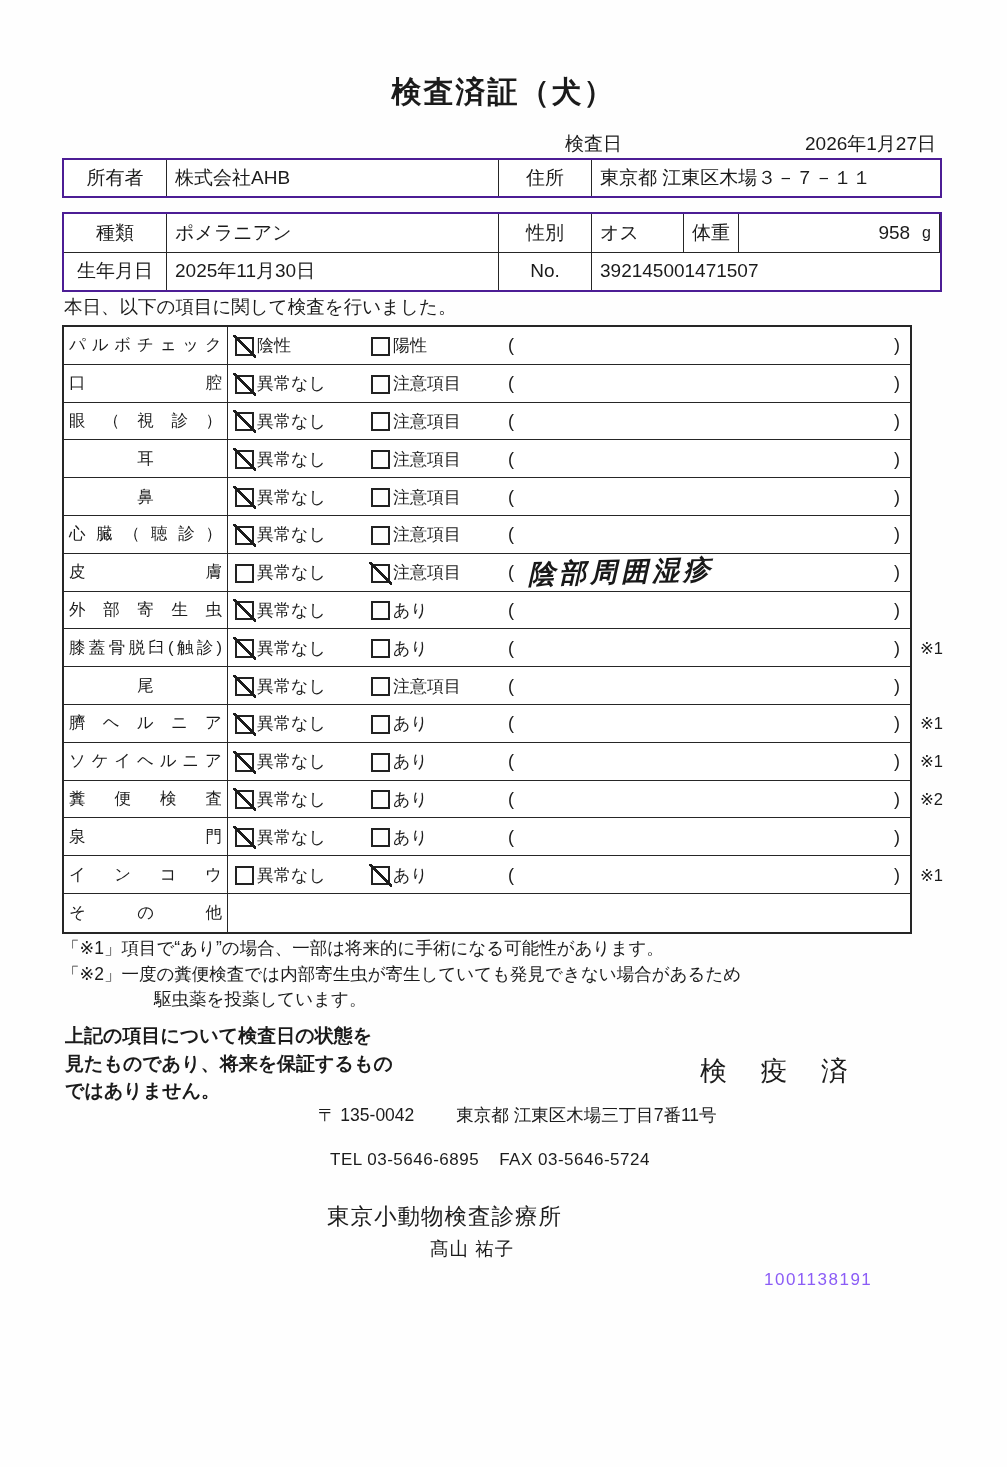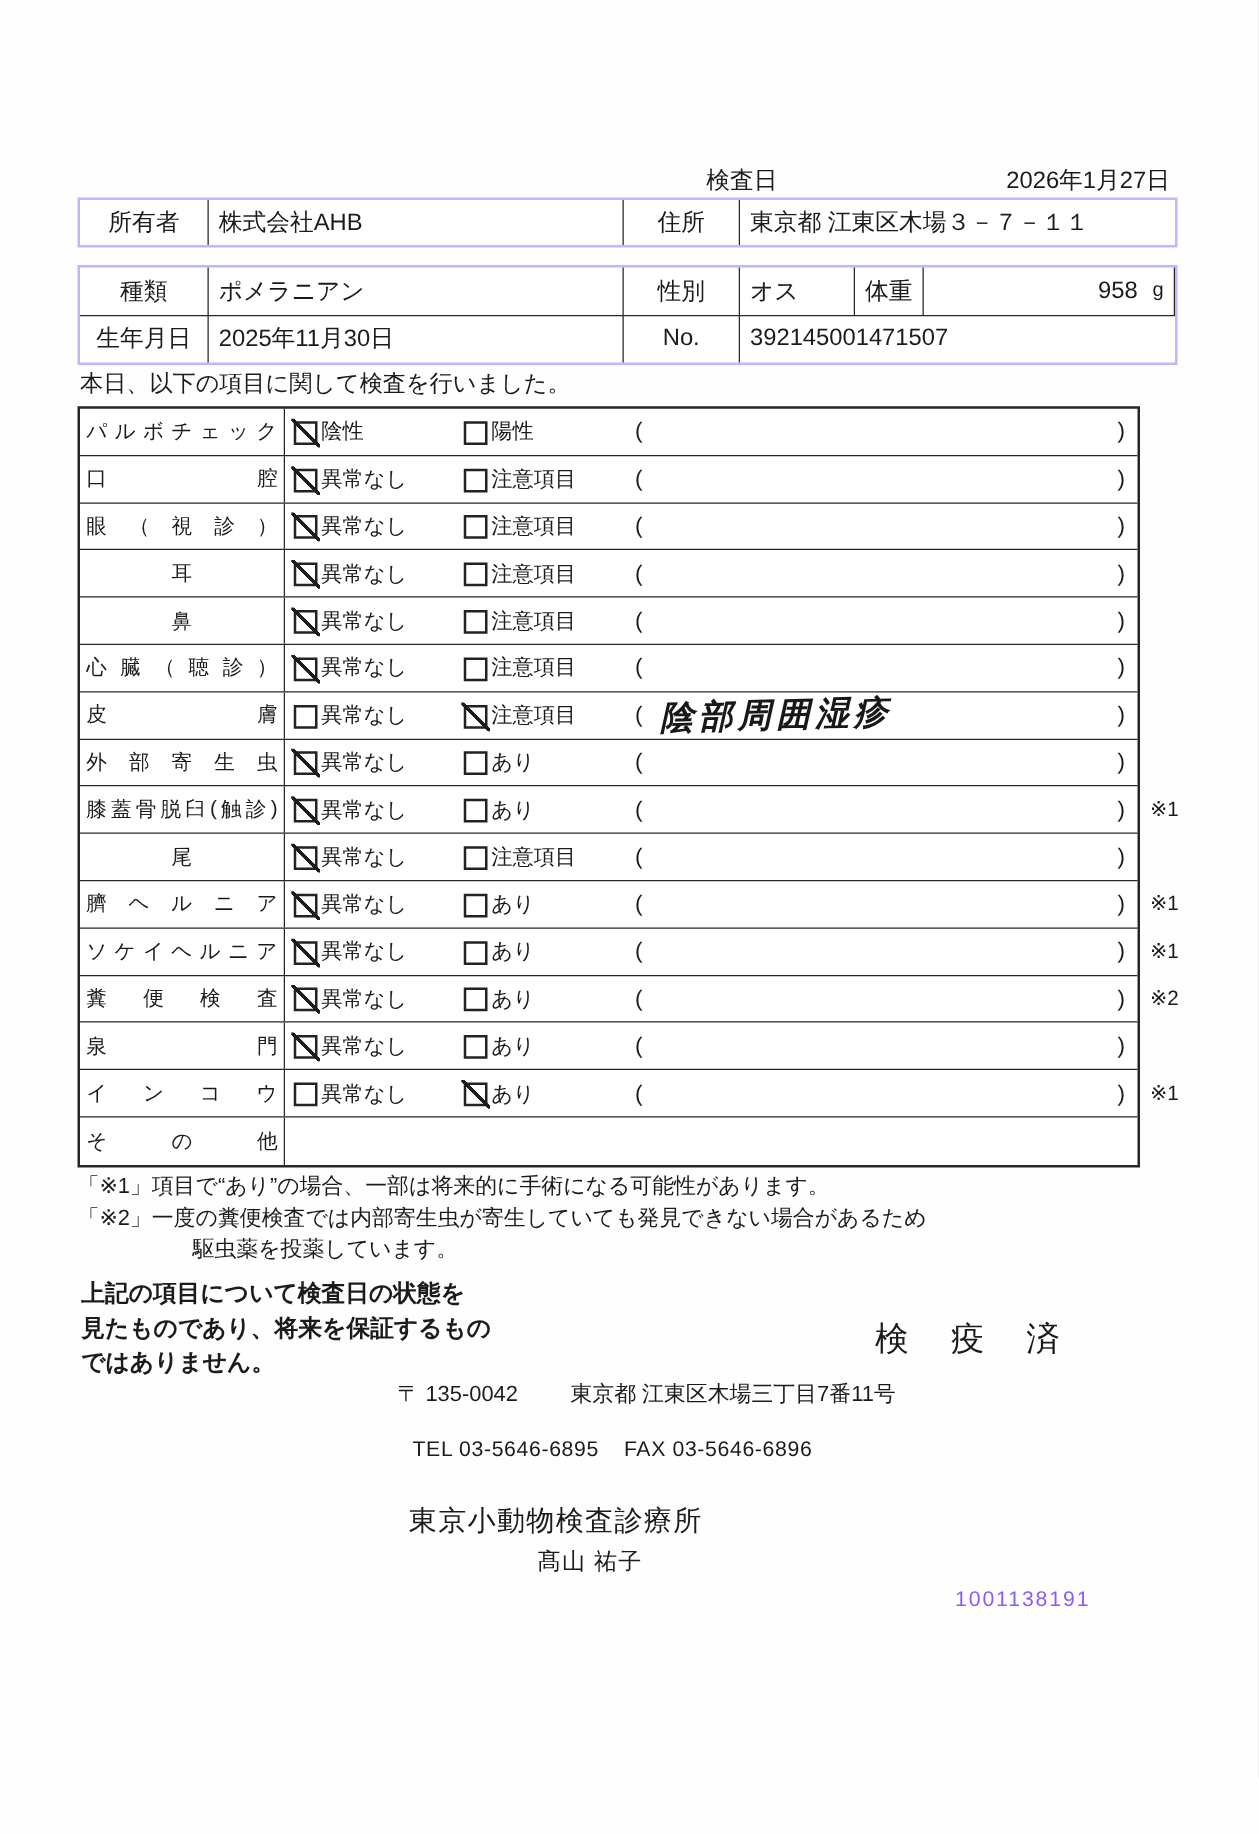--- a/index.html
+++ b/index.html
@@ -12,21 +12,21 @@
   
   .doc-title{
     position:absolute;top:72px;left:0;right:0;margin:0;
     text-align:center;font-size:30px;font-weight:600;letter-spacing:2px;
   }
   
   .insp-row{position:absolute;left:62px;top:131px;width:878px;height:26px;font-size:19px;}
   .insp-label{position:absolute;left:503px;top:0;}
   .insp-value{position:absolute;right:4px;top:0;}
   
-  .hdr-table{position:absolute;left:62px;border:2px solid #c4b5fd;box-sizing:border-box;display:grid;background:#fff;}
+  .hdr-table{position:absolute;left:62px;border:2px solid #4c1d95;box-sizing:border-box;display:grid;background:#fff;}
   .t1{top:158px;width:880px;height:40px;grid-template-columns:103px 332px 93px auto;}
   .t2{top:212px;width:880px;height:80px;grid-template-columns:103px 332px 93px 92px 55px auto;}
   .cell{display:flex;align-items:center;font-size:19px;box-sizing:border-box;
         border-right:1.5px solid #262626;padding:0 8px;white-space:nowrap;}
   .cell:last-child,.cell.no-r{border-right:none;}
   .cell.hd{justify-content:center;padding:0 2px;}
   .cell.top-r{border-top:1.5px solid #262626;text-align:right;}
   .cell.wval{justify-content:flex-end;gap:12px;}
   .unit{font-size:16px;}
   .no-cell{grid-column:4/7;}
@@ -75,20 +75,21 @@
   .tel-line{position:absolute;left:330px;top:1150px;font-size:17px;display:flex;gap:20px;letter-spacing:0.5px;white-space:nowrap;}
   .clinic-name{position:absolute;left:327px;top:1201px;font-size:22.5px;letter-spacing:1px;font-weight:500;}
   .vet-name{position:absolute;left:430px;top:1236px;font-size:18.5px;letter-spacing:1px;}
   .doc-number{position:absolute;left:764px;top:1270px;font-size:17px;letter-spacing:1.5px;color:#8b5cf6;}
 </style>
 </head>
 <body>
 
 <div class="page">
 
+  <h1 class="doc-title">検査済証（犬）</h1>
 
   <div class="insp-row">
     <span class="insp-label">検査日</span>
     <span class="insp-value">2026年1月27日</span>
   </div>
 
   <div class="hdr-table t1">
     <div class="cell hd">所有者</div>
     <div class="cell">株式会社AHB</div>
     <div class="cell hd">住所</div>
@@ -410,20 +411,20 @@
 
   <div class="stamp">検 疫 済</div>
 
   <div class="postal-line">
     <span>〒 135-0042</span>
     <span>東京都 江東区木場三丁目7番11号</span>
   </div>
 
   <div class="tel-line">
     <span>TEL 03-5646-6895</span>
-    <span>FAX 03-5646-6896</span>
+    <span>FAX 03-5646-5724</span>
   </div>
 
   <div class="clinic-name">東京小動物検査診療所</div>
   <div class="vet-name">髙山 祐子</div>
   <div class="doc-number">1001138191</div>
 
 </div>
 
 </body></html>

